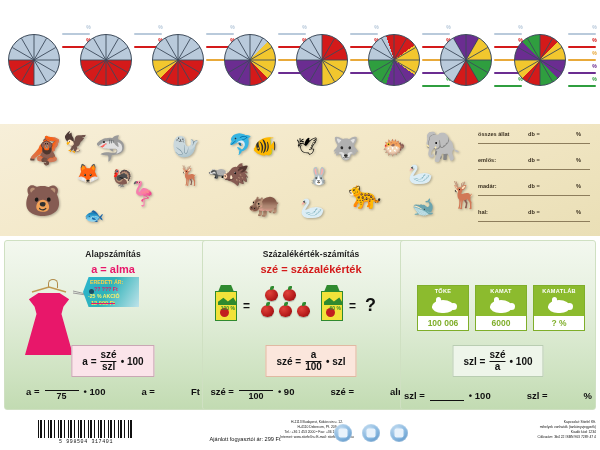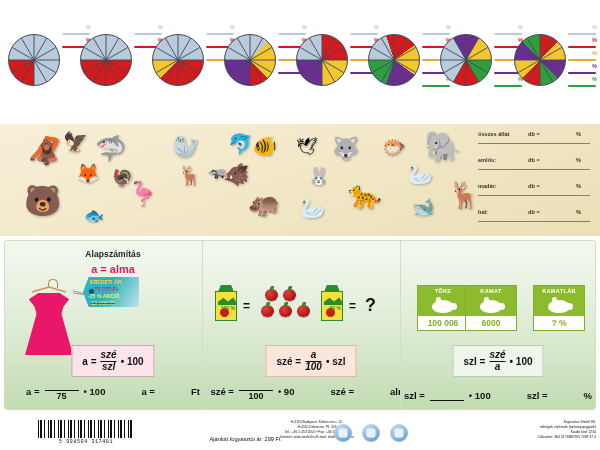--- a/index.html
+++ b/index.html
@@ -36,21 +36,21 @@
   #panel-1{left:4px;}
   #panel-2{left:202px;}
   #panel-3{left:400px;width:196px;}
   .p-title{position:absolute;left:0;top:8px;width:100%;text-align:center;font-size:8.5px;font-weight:bold;color:#1f1f1f;letter-spacing:.1px;}
   .p-sub{position:absolute;left:0;top:22px;width:100%;text-align:center;font-size:11px;font-weight:bold;}
   .formula-box{position:absolute;left:50%;transform:translateX(-50%);top:104px;
      padding:4px 10px;border:1px solid #c9a7b4;background:#fbe4ea;display:flex;align-items:center;gap:4px;}
   .fb-green{border:1px solid #b9cdb2;background:#eef5ea;}
   .fb-peach{border:1px solid #e0b9a2;background:#fbe6dc;}
   .fb-txt{font-size:10px;font-weight:bold;color:#111;}
-  .frac{display:inline-block;text-align:center;vertical-align:middle;font-style:italic;}
+  .frac{display:inline-block;text-align:center;vertical-align:middle;}
   .frac .num{font-size:10px;font-weight:bold;display:block;line-height:1.05;color:#111;}
   .frac .den{font-size:10px;font-weight:bold;display:block;line-height:1.05;border-top:1.4px solid #111;color:#111;padding-top:0px;}
   .bottom-eq{position:absolute;left:0;bottom:8px;width:100%;display:flex;align-items:center;justify-content:center;gap:5px;}
   .blank-frac{display:inline-block;text-align:center;min-width:34px;}
   .blank-frac .num{display:block;height:9px;}
   .blank-frac .den{display:block;border-top:1.6px solid #111;font-size:9px;font-weight:bold;color:#111;}
   .eqtxt{font-size:9.5px;font-weight:bold;color:#111;}
   .eq-gap{display:inline-block;width:26px;}
 
   
@@ -506,20 +506,22 @@
         </span>
         <span class="eqtxt">• 100</span>
         <span class="eq-gap"></span>
         <span class="eqtxt">a =</span>
         <span class="eq-gap"></span>
         <span class="eqtxt">Ft</span>
       </div>
     </div>
 
     <div class="panel" id="panel-2">
+      <div class="p-title">Százalékérték-számítás</div>
+      <div class="p-sub" id="p2sub" style="color: rgb(212, 26, 26);">szé = százalékérték</div>
 
       <div class="jbox" style="left:12px;top:44px">
         <div class="jb-top"></div>
         <div class="jb-body">
           <div class="jb-leaf"></div>
           <div class="jb-apple"></div>
           <div class="jb-pct">100 %</div>
         </div>
       </div>
       <div class="opsym" style="left:40px;top:58px">=</div>
@@ -569,21 +571,21 @@
     <div class="panel" id="panel-3">
 
       <div id="moneyCards">
           <div class="mcard" style="left: 16px;">
             <div class="mc-head">TŐKE</div>
             <div class="mc-pig">
               <div class="pig"></div>
             </div>
             <div class="mc-val">100 006</div>
           </div>
-          <div class="mcard" style="left: 64px;">
+          <div class="mcard" style="left: 74px;">
             <div class="mc-head">KAMAT</div>
             <div class="mc-pig">
               <div class="pig"></div>
             </div>
             <div class="mc-val">6000</div>
           </div>
           <div class="mcard" style="left: 132px;">
             <div class="mc-head">KAMATLÁB</div>
             <div class="mc-pig">
               <div class="pig"></div>

